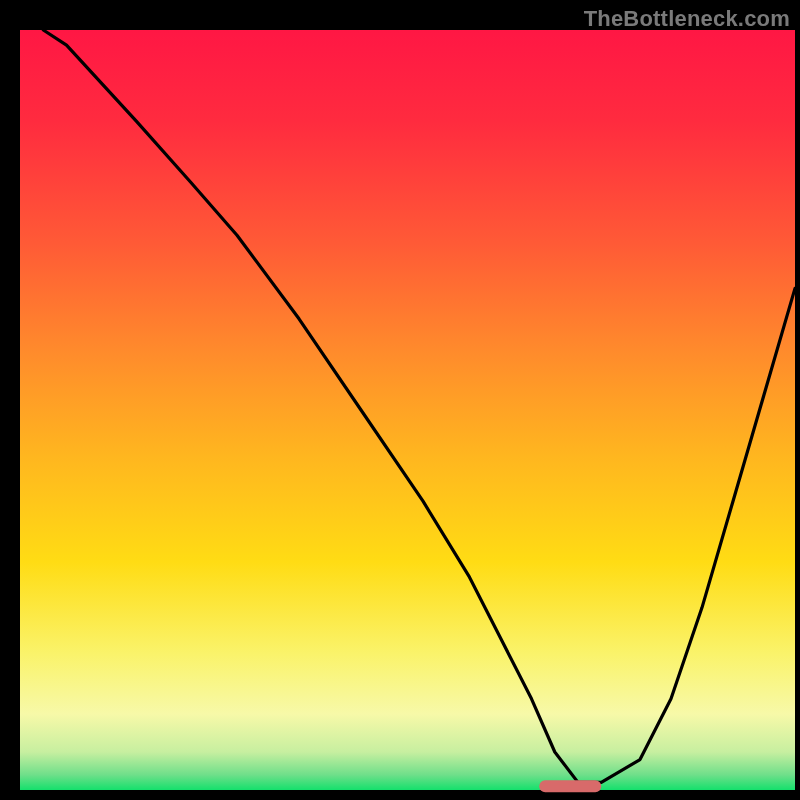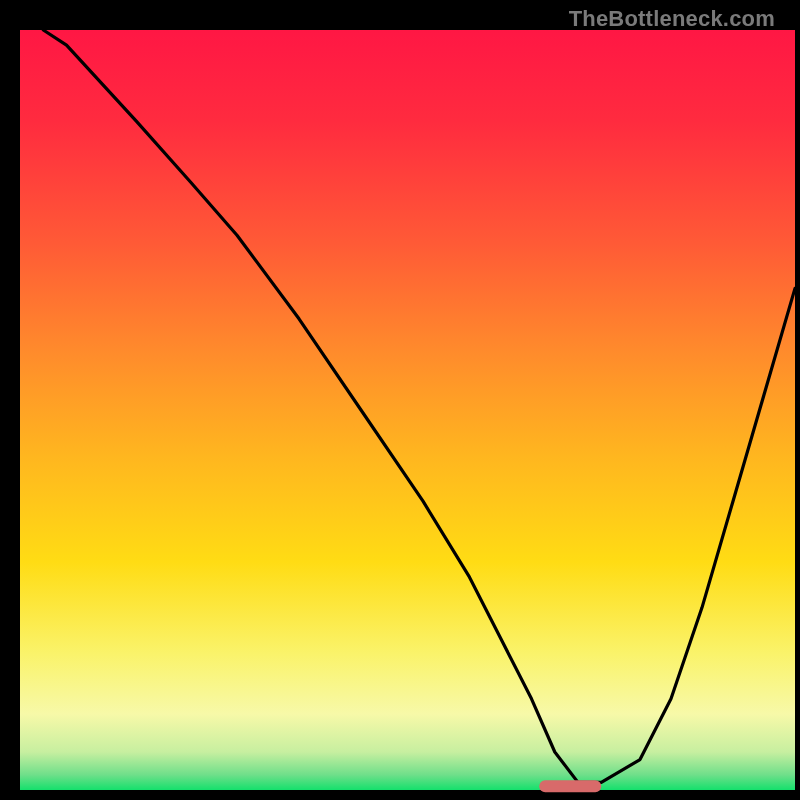--- a/index.html
+++ b/index.html
@@ -12,21 +12,21 @@
   }
   .outer {
     width: 800px;
     height: 800px;
     background: #000;
     position: relative;
   }
   .watermark {
     position: absolute;
     top: 6px;
-    right: 25px;
+    right: 10px;
     color: #7a7a7a;
     font-family: Arial, Helvetica, sans-serif;
     font-size: 22px;
     font-weight: 600;
     letter-spacing: 0.2px;
   }
   svg {
     display: block;
   }
 </style>

